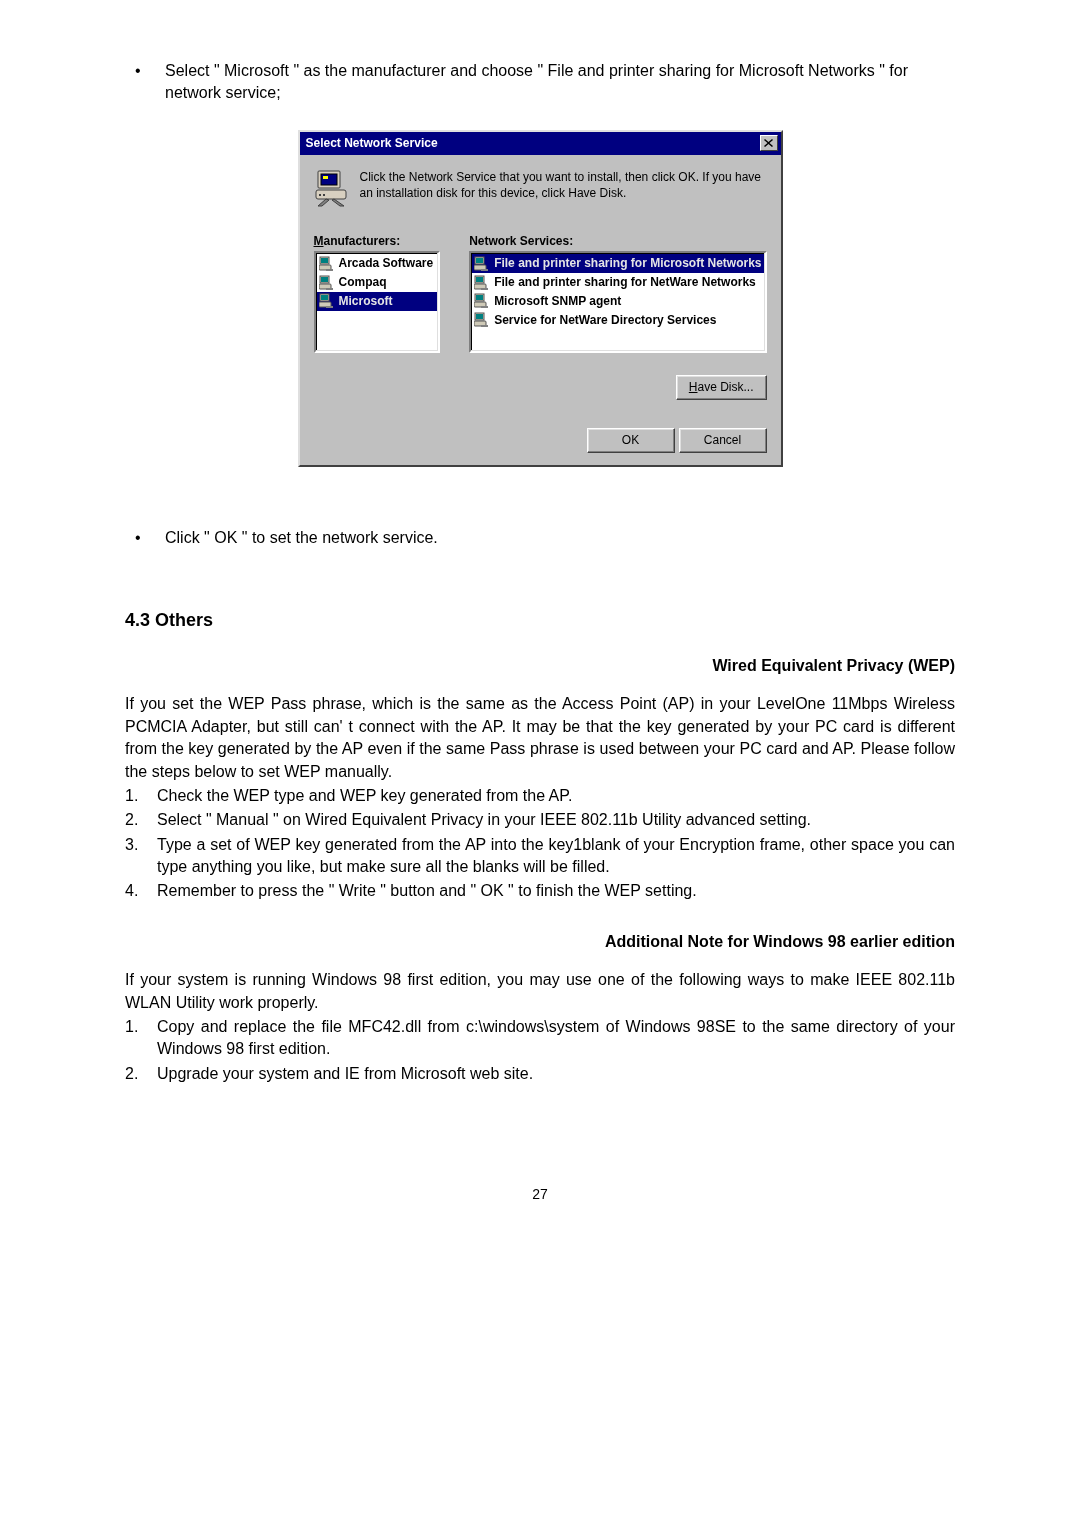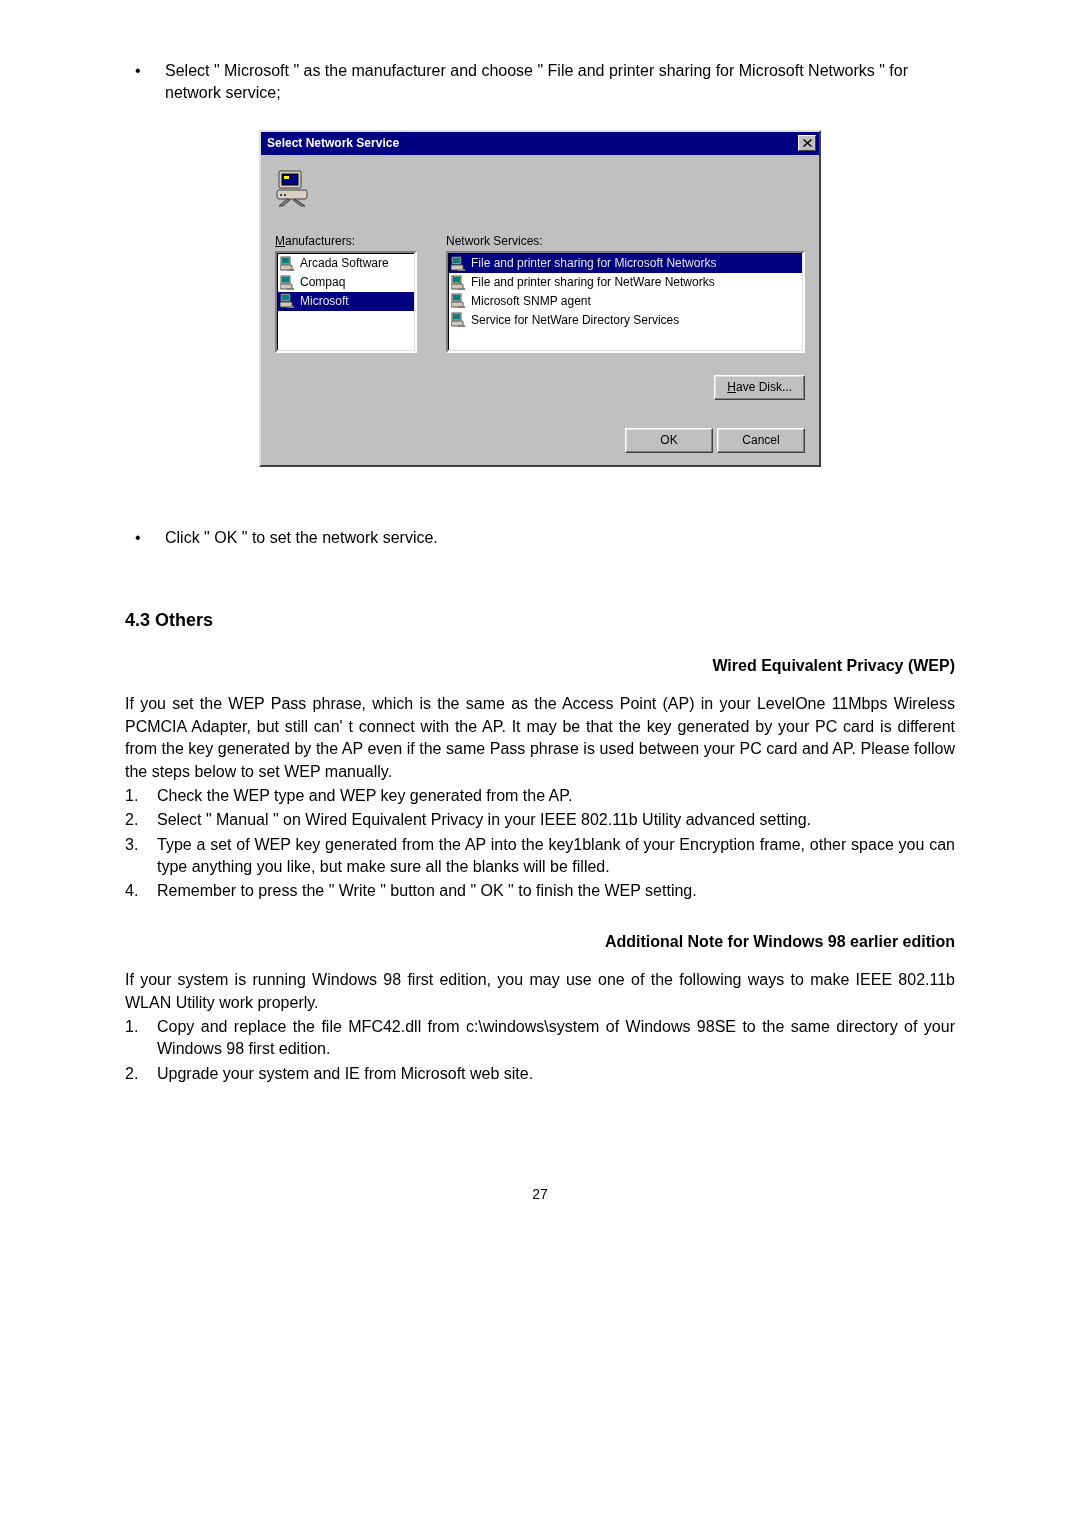--- a/index.html
+++ b/index.html
@@ -11,21 +11,21 @@
       font-size: 16px;
       color: #000;
       line-height: 1.4;
     }
     .bullet-section { display: flex; margin-bottom: 8px; }
     .bullet-marker { width: 40px; flex-shrink: 0; padding-left: 10px; }
     .bullet-marker::before { content: "•"; font-size: 16px; }
     .bullet-text { flex: 1; }
 
     
-    .dialog-wrap { margin: 25px auto 60px; width: 562px; border-radius: 13px; }
+    .dialog-wrap { margin: 25px auto 60px; width: 485px; border-radius: 13px; }
     .dialog {
       background: #c0c0c0;
       border-top: 2px solid #dfdfdf;
       border-left: 2px solid #dfdfdf;
       border-right: 2px solid #404040;
       border-bottom: 2px solid #404040;
       font-family: "MS Sans Serif", Tahoma, sans-serif;
       font-size: 12px;
     }
     .titlebar {
@@ -45,21 +45,21 @@
       border-right: 1px solid #404040; border-bottom: 1px solid #404040;
       display: flex; align-items: center; justify-content: center;
       color: #000; font-weight: bold; font-size: 11px;
       font-family: Arial;
     }
     .dialog-body { padding: 14px 14px 12px; }
     .dialog-top { display: flex; align-items: flex-start; margin-bottom: 26px; }
     .dlg-icon { width: 38px; height: 38px; flex-shrink: 0; margin-right: 8px; position: relative; }
     .dlg-instr { font-size: 12px; line-height: 1.35; }
 
-    .dlg-lists { display: flex; gap: 29px; }
+    .dlg-lists { display: flex; gap: 29px; font-weight: bold; }
     .dlg-col { display: flex; flex-direction: column; }
     .dlg-col.left { width: 142px; }
     .dlg-col.right { flex: 1; }
     .dlg-label { font-size: 12px; margin-bottom: 2px; }
     .dlg-label .ul { text-decoration: underline; }
     .listbox {
       background: #fff;
       border-top: 2px solid #808080;
       border-left: 2px solid #808080;
       border-right: 2px solid #fff;
@@ -129,20 +129,21 @@
             <rect x="4" y="2" width="22" height="17" rx="1" fill="#d8d0c0" stroke="#404040"></rect>
             <rect x="7" y="5" width="16" height="11" fill="#000080" stroke="#000"></rect>
             <rect x="9" y="7" width="5" height="3" fill="#ffff00"></rect>
             <rect x="2" y="21" width="30" height="9" rx="2" fill="#d8d0c0" stroke="#404040"></rect>
             <rect x="5" y="25" width="2" height="2" fill="#404040"></rect>
             <rect x="9" y="25" width="2" height="2" fill="#404040"></rect>
             <path d="M12 30 L4 37 L8 37 L15 31 Z" fill="#808080" stroke="#404040"></path>
             <path d="M20 30 L30 37 L26 37 L18 31 Z" fill="#808080" stroke="#404040"></path>
           </svg>
         </div>
+        <div class="dlg-instr">Click the Network Service that you want to install, then click OK. If you have an installation disk for this device, click Have Disk.</div>
       </div>
       <div class="dlg-lists">
         <div class="dlg-col left">
           <div class="dlg-label"><span class="ul">M</span><span>anufacturers:</span></div>
           <div class="listbox">
             <div class="list-item">
               <span class="li-icon">
                 <svg width="18" height="16" viewBox="0 0 18 16">
                     <rect x="1" y="1" width="9" height="7" fill="#cfcab8" stroke="#555"></rect>
                     <rect x="2" y="2" width="7" height="5" fill="#008080"></rect>

